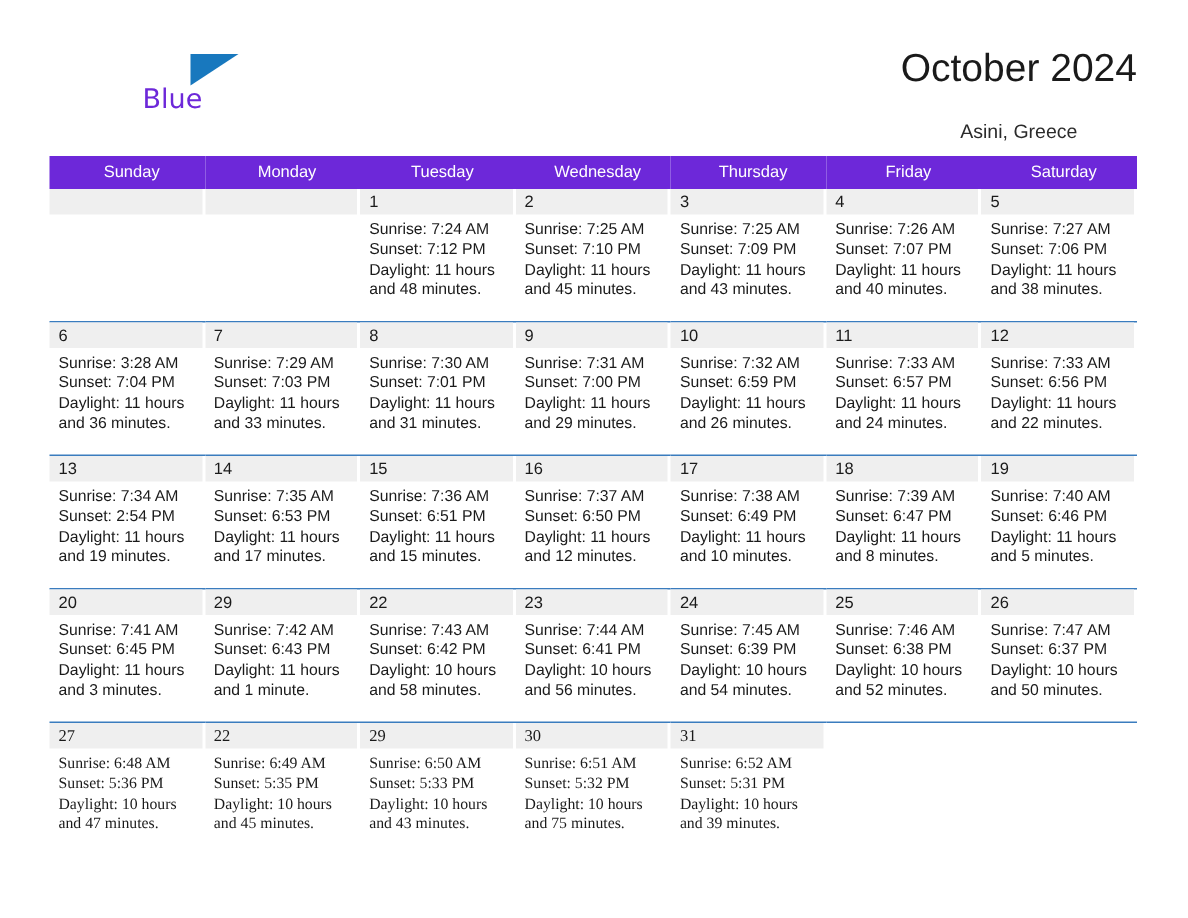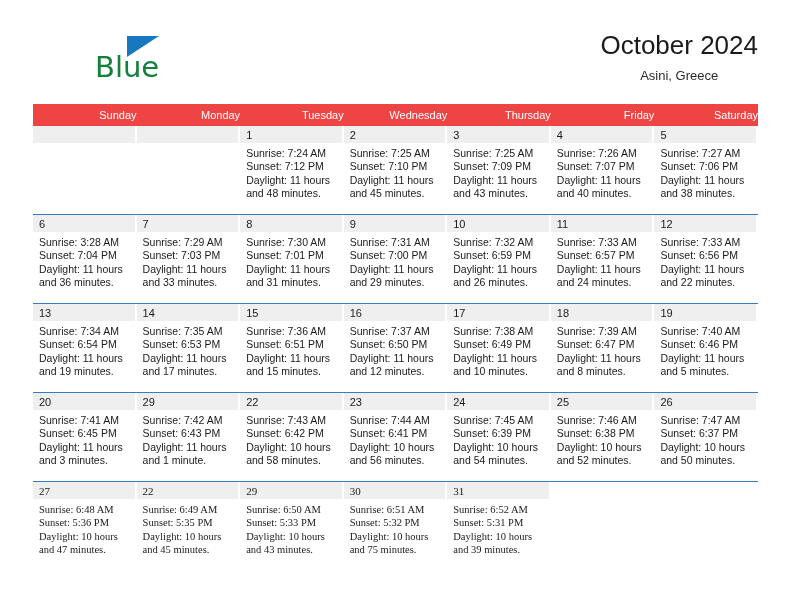--- a/index.html
+++ b/index.html
@@ -52,22 +52,22 @@
     top: 8px;
     width: 0;
     height: 0;
     border-left: 32px solid #1878be;
     border-bottom: 21px solid transparent;
   }
   .brand-blue {
     position: absolute;
     left: 62px;
     top: 25px;
-    font-size: 29px;
-    color: #15803d;
+    font-size: 18px;
+    color: #6d28d9;
     font-family: "DejaVu Sans", sans-serif;
     line-height: 28px;
   }
 
   .title-block {
     position: absolute;
     right: 0;
     top: 0;
     text-align: center;
   }
@@ -75,39 +75,39 @@
     font-size: 26px;
     font-weight: normal;
     color: #1a1a1a;
     line-height: 34px;
     white-space: nowrap;
   }
   .cal-subtitle {
     font-size: 13px;
     color: #2b2b2b;
     line-height: 20px;
-    margin-top: 4px;
+    margin-top: 16px;
     white-space: nowrap;
   }
 
   
   .calendar {
     position: absolute;
     left: 33px;
     top: 104px;
     width: 725px;
     border-collapse: collapse;
     table-layout: fixed;
   }
   .calendar th {
-    background: #ef4444;
+    background: #6d28d9;
     color: #ffffff;
     font-size: 11px;
     font-weight: normal;
-    text-align: right;
+    text-align: center;
     padding: 5px 0 5px 6px;
     height: 11px;
     border: none;
   }
   .calendar td {
     vertical-align: top;
     padding: 0;
     border: none;
     border-bottom: 1.3px solid #3a7cbe;
     height: 88px;
@@ -321,21 +321,21 @@
               </div>
             </div>
           </td>
         </tr>
         <tr class="week-row">
           <td>
             <div class="cell-inner">
               <div class="daynum-band">13</div>
               <div class="cell-body">
                 <div>Sunrise: 7:34 AM</div>
-                <div>Sunset: 6:54 PM</div>
+                <div>Sunset: 2:54 PM</div>
                 <div>Daylight: 11 hours</div>
                 <div>and 19 minutes.</div>
               </div>
             </div>
           </td>
           <td>
             <div class="cell-inner">
               <div class="daynum-band">14</div>
               <div class="cell-body">
                 <div>Sunrise: 7:35 AM</div>

